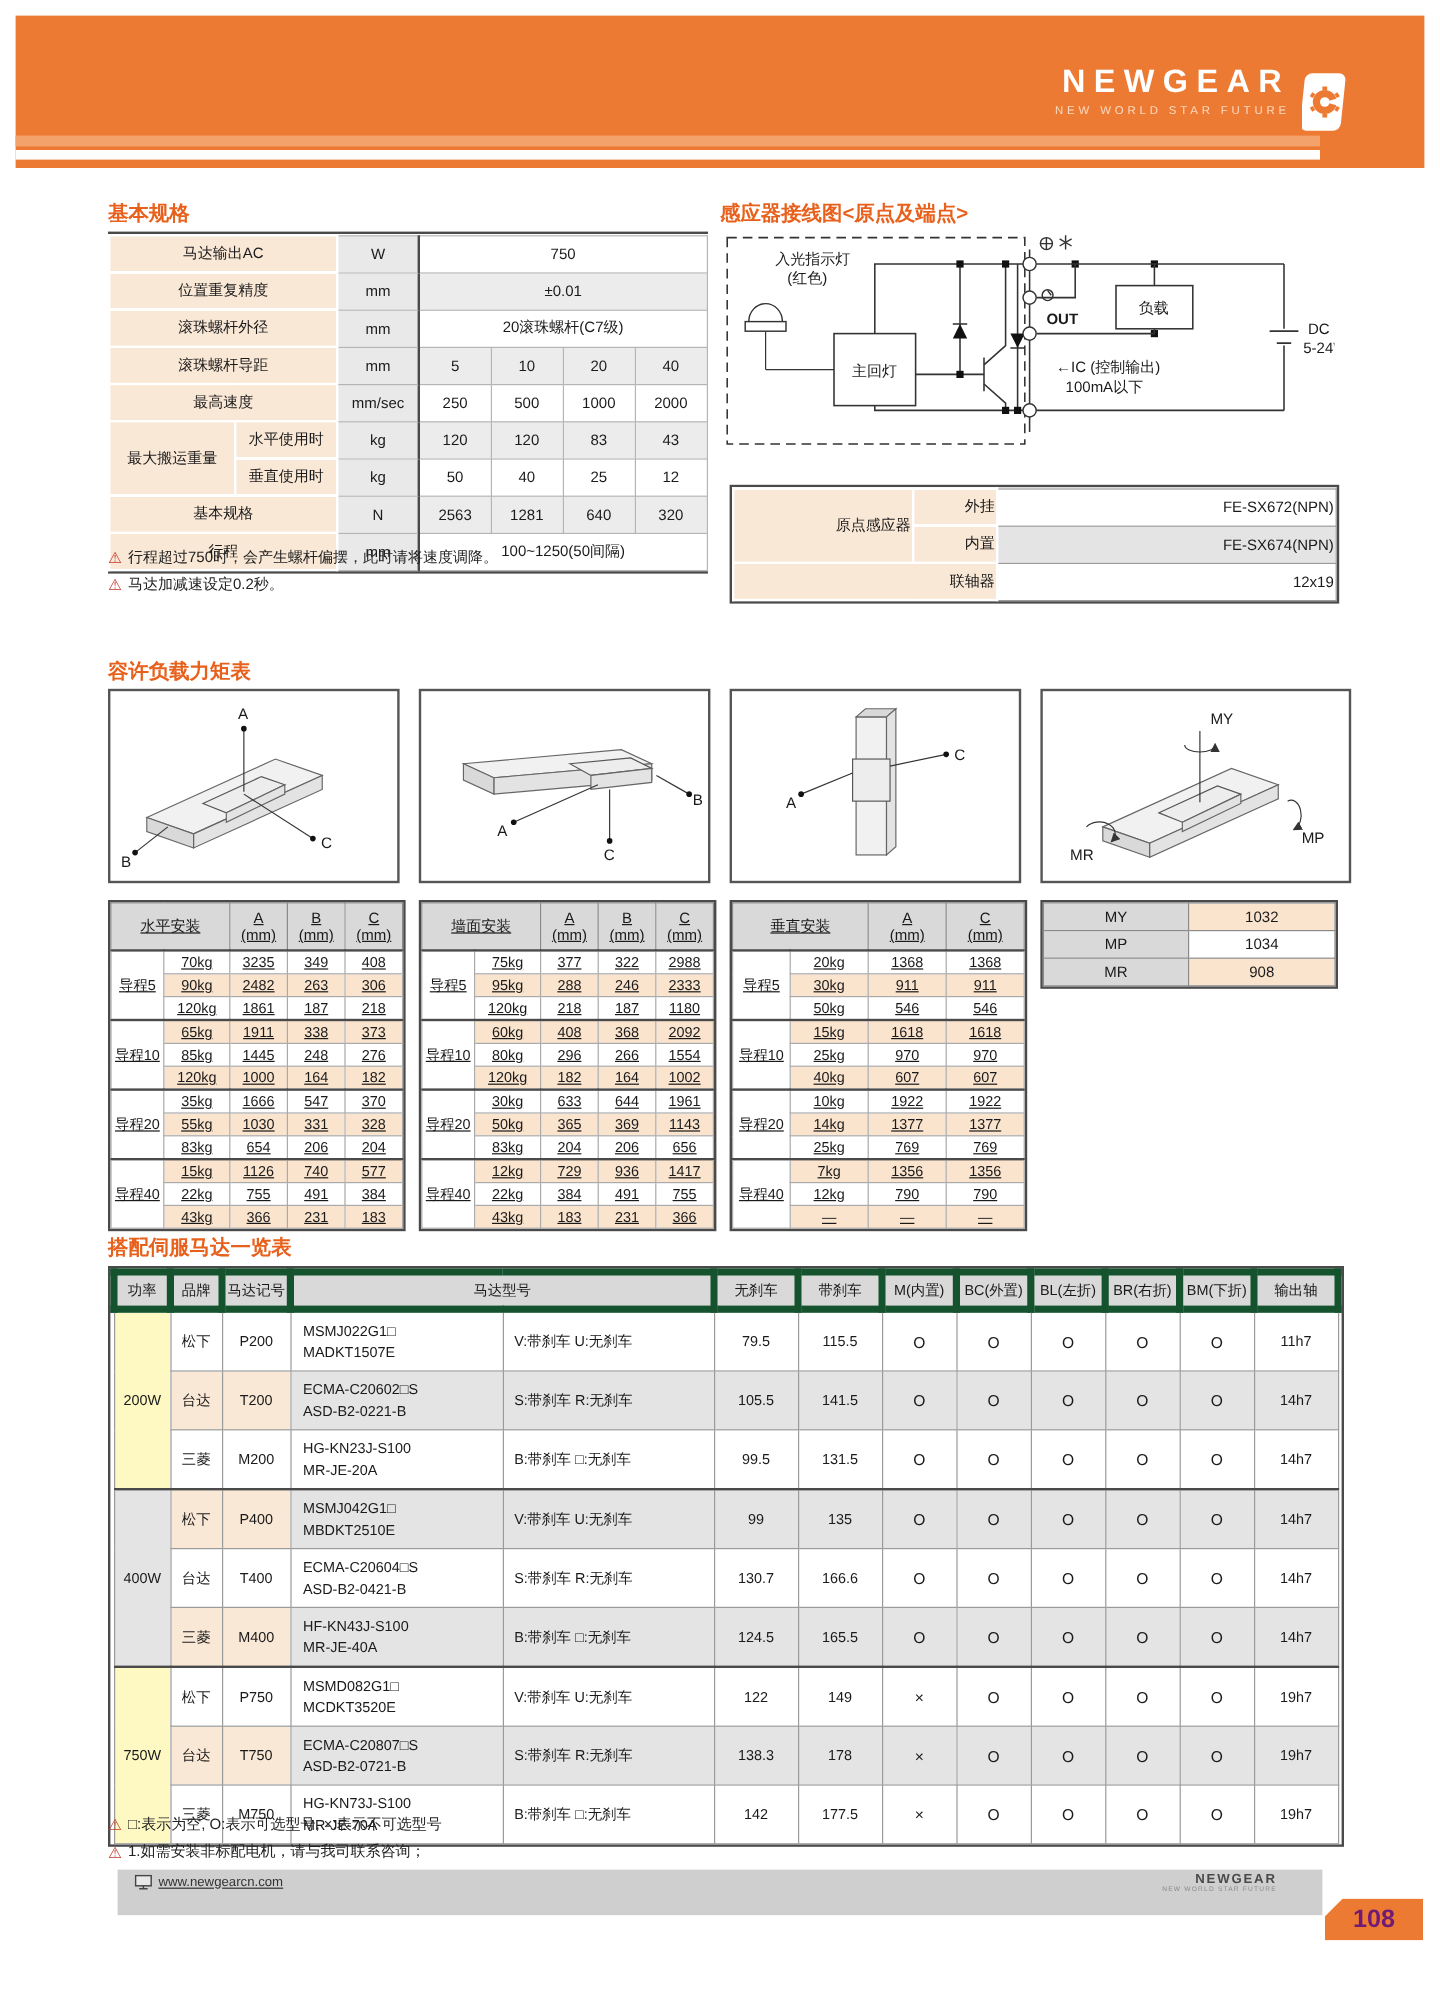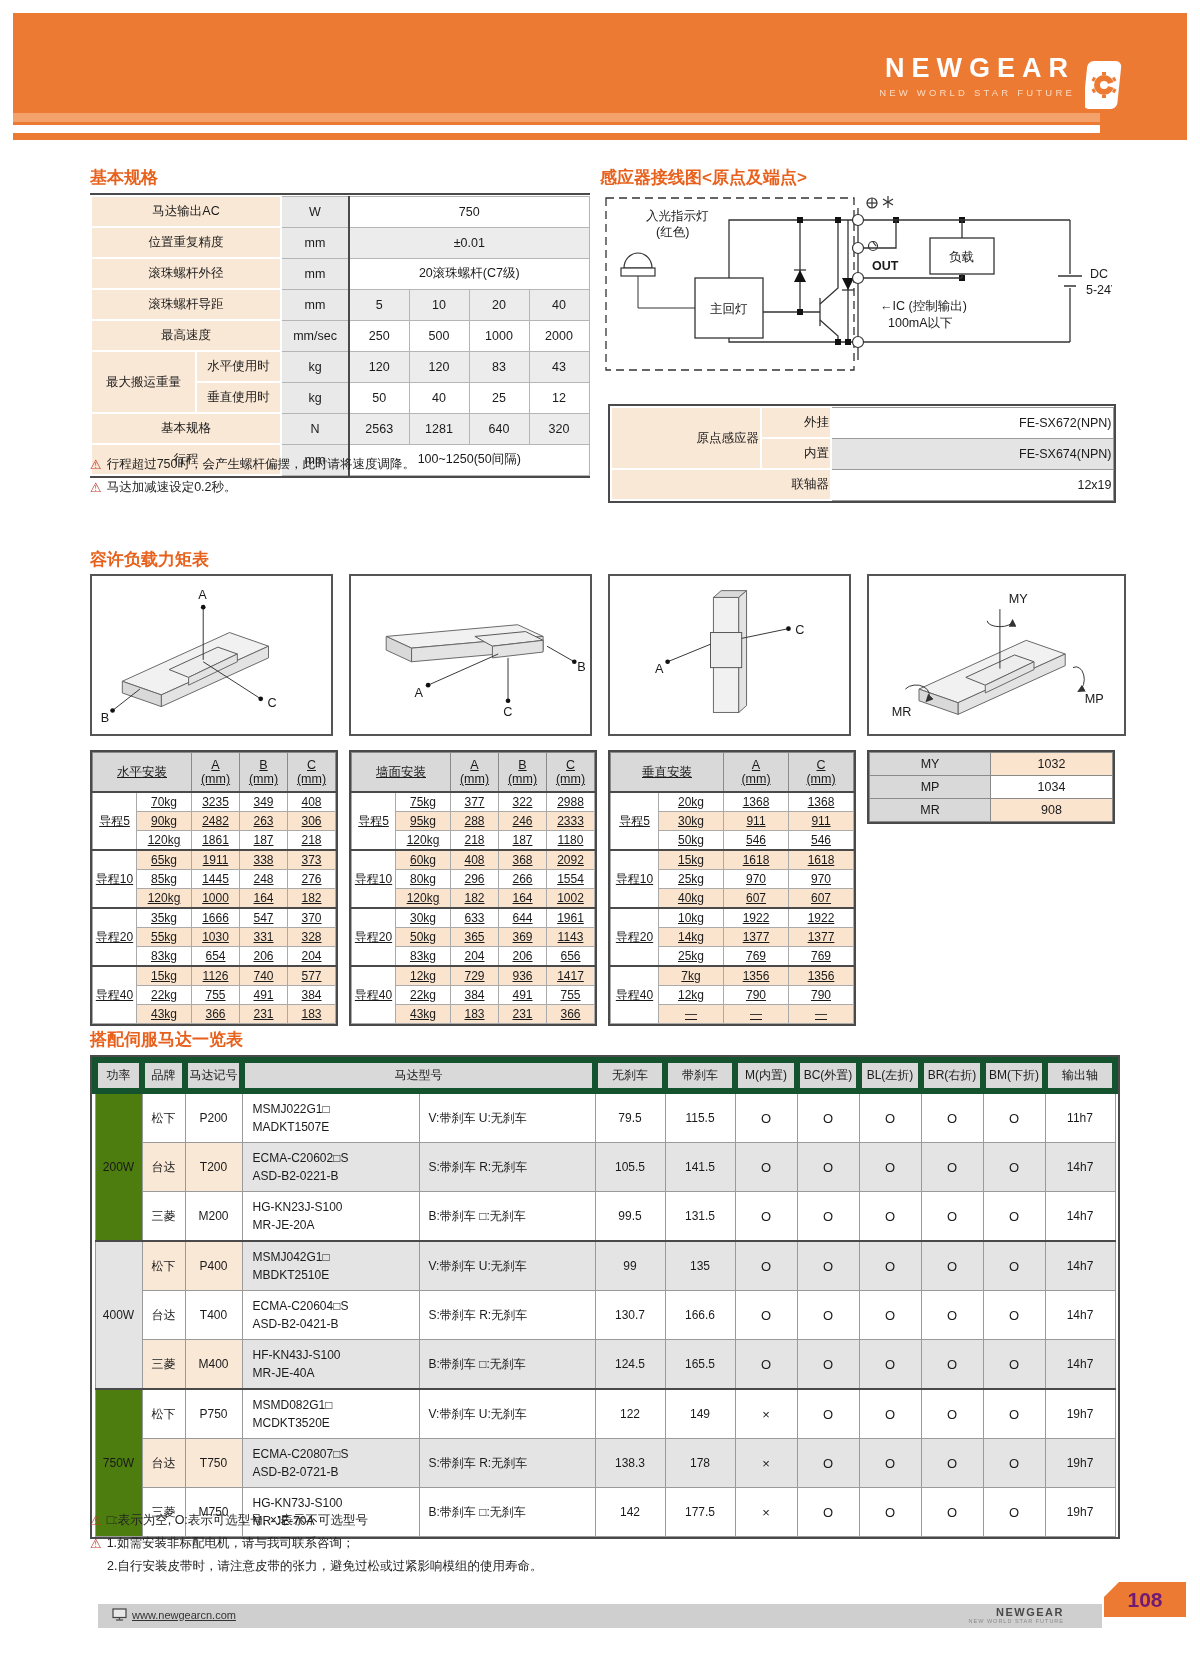--- a/index.html
+++ b/index.html
@@ -66,34 +66,34 @@
   .dlabel{font-size:13px;fill:#1a1a1a;}
   
   .svframe{left:90px;top:1055px;}
   .servo{width:1020px;font-size:12px;}
   .servo thead th{background:#D9D9D9;border:6px solid #14532d;height:23px;font-weight:normal;}
   .servo thead{border-bottom:1px solid #666;}
   .servo td{border:1px solid #9a9a9a;text-align:center;height:46px;}
   .servo tbody:nth-of-type(n+2){border-top:2px solid #4a4a4a;}
   .servo tr.alt td{background:#E4E4E4;}
   .servo tr.alt td.brand,.servo tr.alt td.code{background:#FAE8D6;}
-  .servo td.power{background:#4d7c0f;}
+  .servo td.power{background:#fef9c3;}
   .servo td.model{text-align:left;padding-left:10px;white-space:pre-line;line-height:1.5;}
   .servo td.bnote{text-align:left;padding-left:9px;}
   .servo td.mark{font-size:13px;}
   
   .wsvg{position:absolute;left:600px;top:190px;}
   .wire{stroke:#333;stroke-width:1.3;fill:none;}
   .wthin{stroke:#333;stroke-width:1;fill:none;}
   .wbox{fill:#fff;stroke:#333;stroke-width:1.3;}
   .wtext{font-size:12.5px;fill:#1a1a1a;}
   .jsq{fill:#111;}
   .term{fill:#fff;stroke:#333;stroke-width:1.2;}
   
-  .fbar{position:absolute;left:98px;top:1604px;width:1004px;height:24px;background:#CFCFCF;}
+  .fbar{position:absolute;left:98px;top:1558px;width:1004px;height:38px;background:#CFCFCF;}
   .site{position:absolute;left:14px;top:4px;display:flex;align-items:center;gap:5px;
         font-size:11px;color:#333;text-decoration:underline;cursor:pointer;}
   .flogo{position:absolute;right:38px;top:2px;text-align:right;color:#4a4a4a;}
   .flogo .fb{font-size:11px;font-weight:bold;letter-spacing:1.5px;line-height:1.1;}
   .flogo .ftag{font-size:5.5px;color:#8a8a8a;letter-spacing:1px;}
   .ptab{position:absolute;left:1104px;top:1582px;width:82px;height:35px;background:#ED7A33;
         clip-path:polygon(15px 0,100% 0,100% 100%,0 100%,0 15px);
         display:flex;align-items:center;justify-content:center;}
   .ptab span{color:#701a75;font-size:21px;font-weight:bold;}
 </style>

